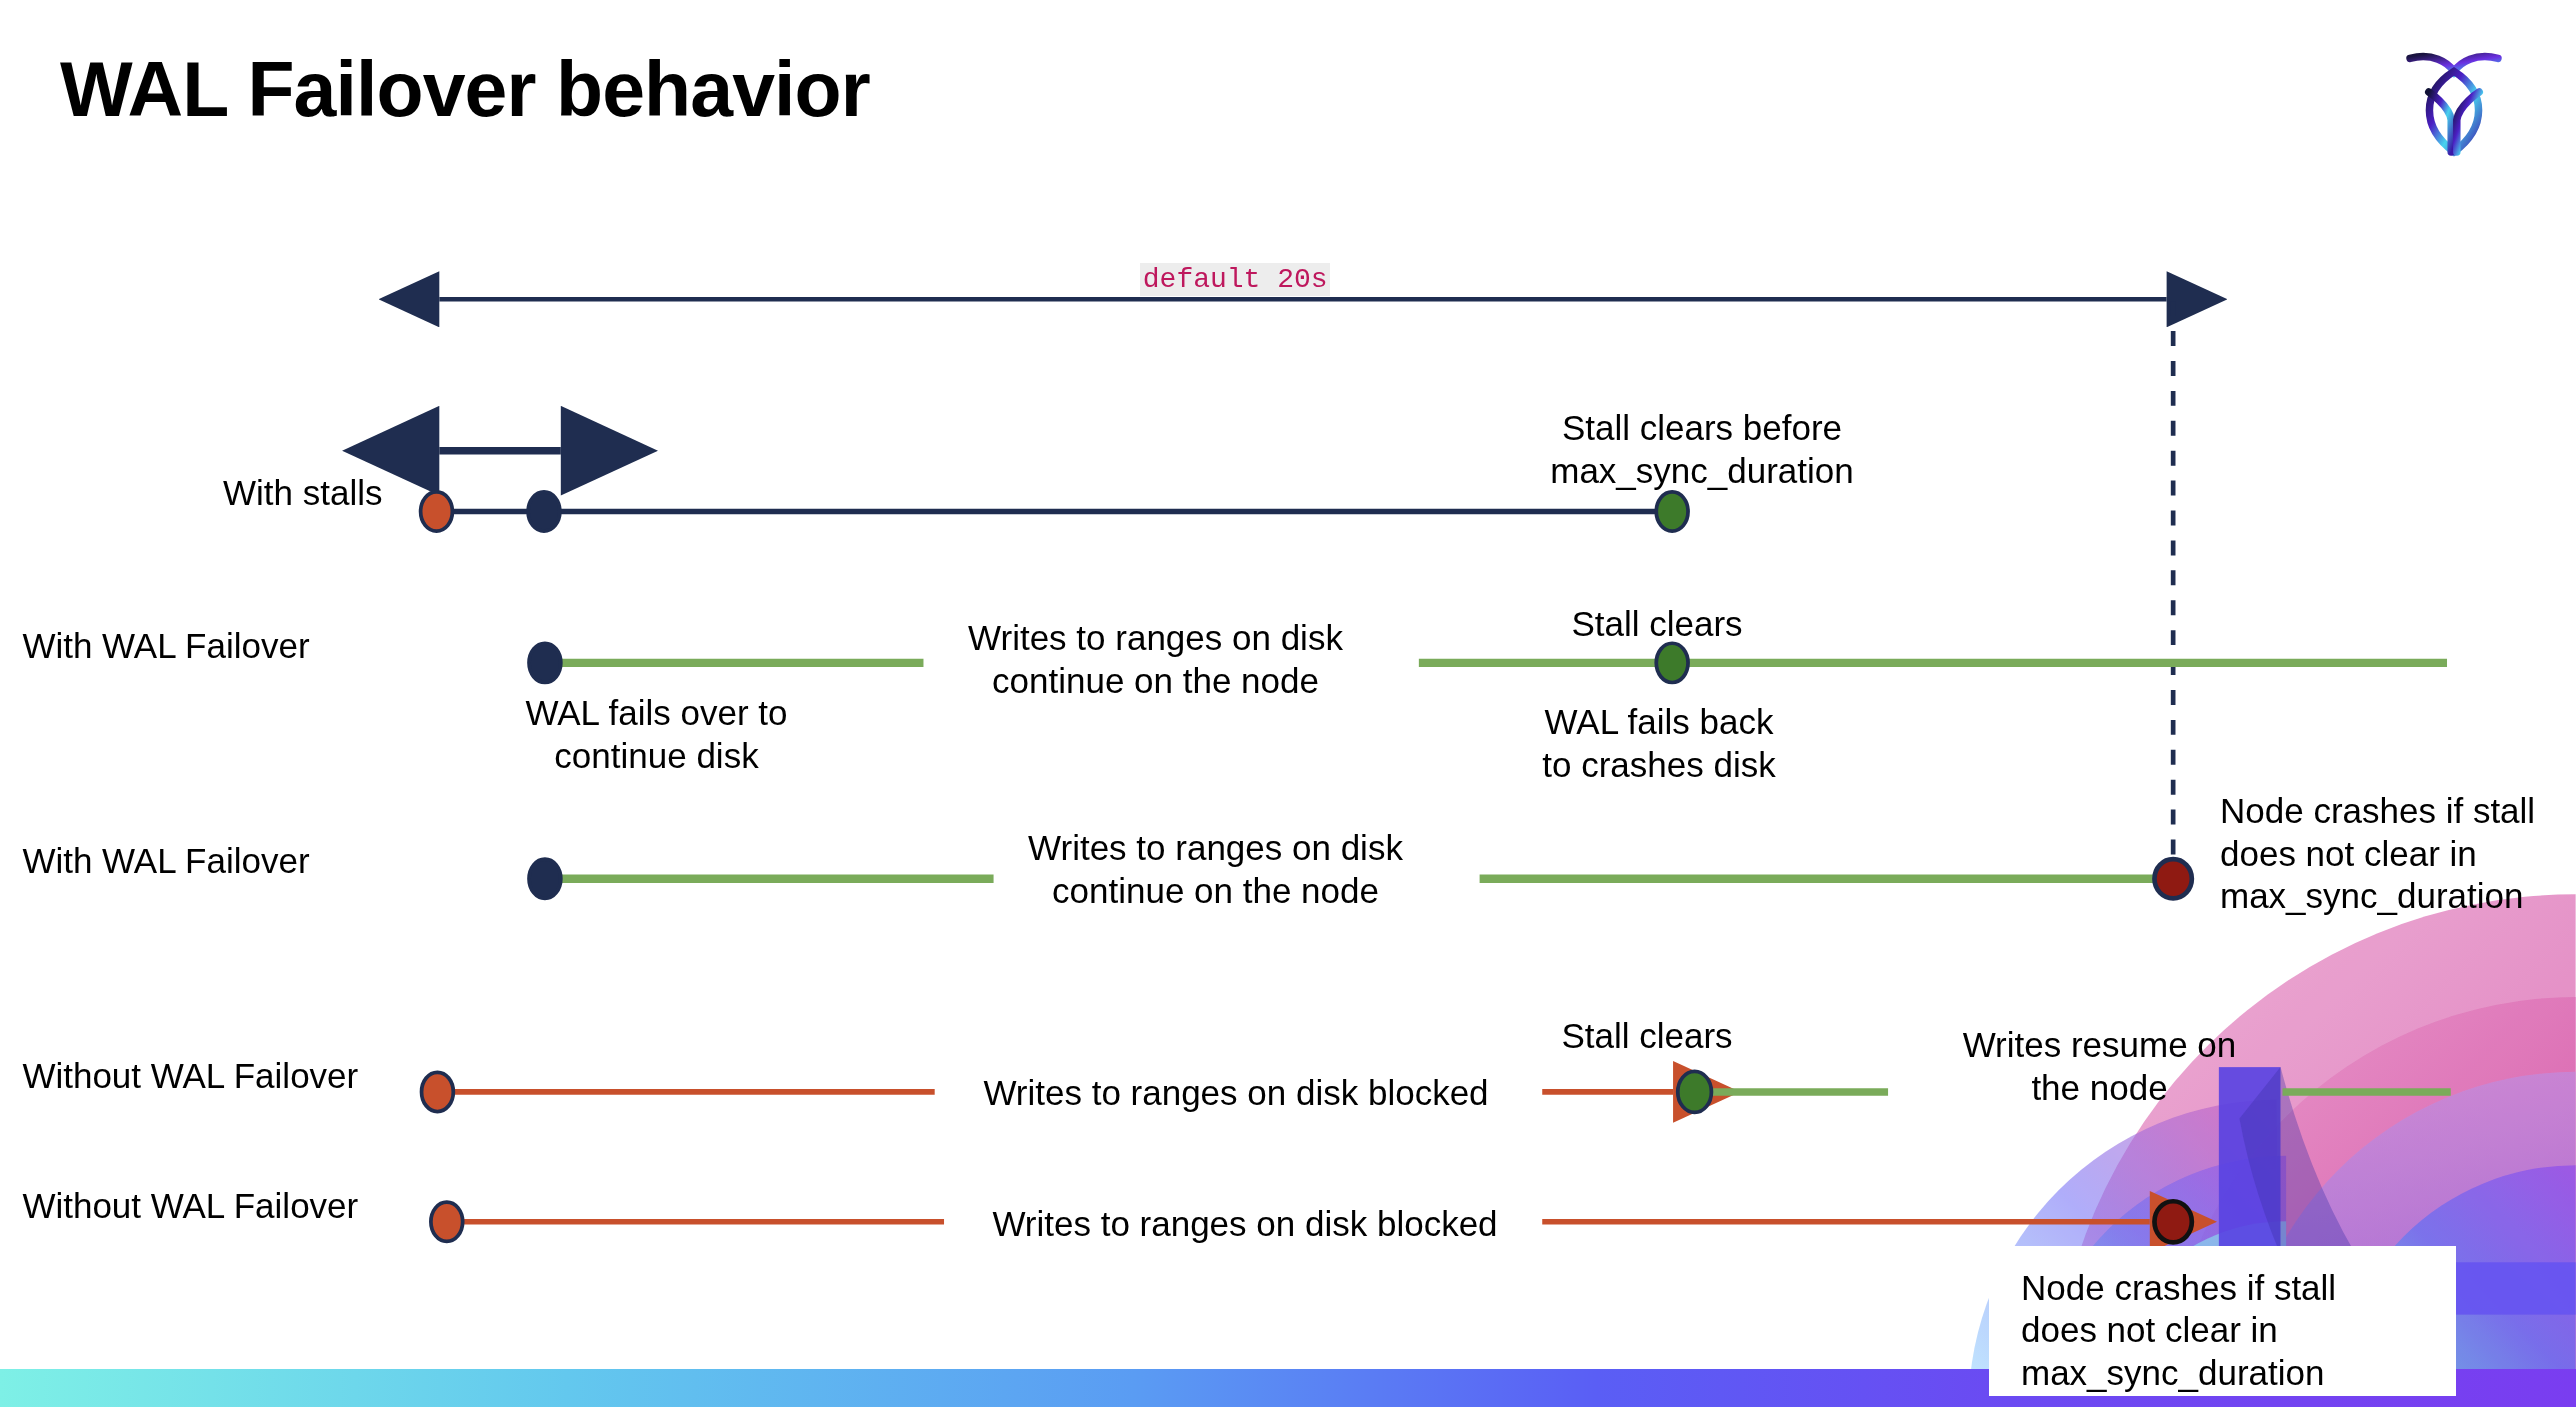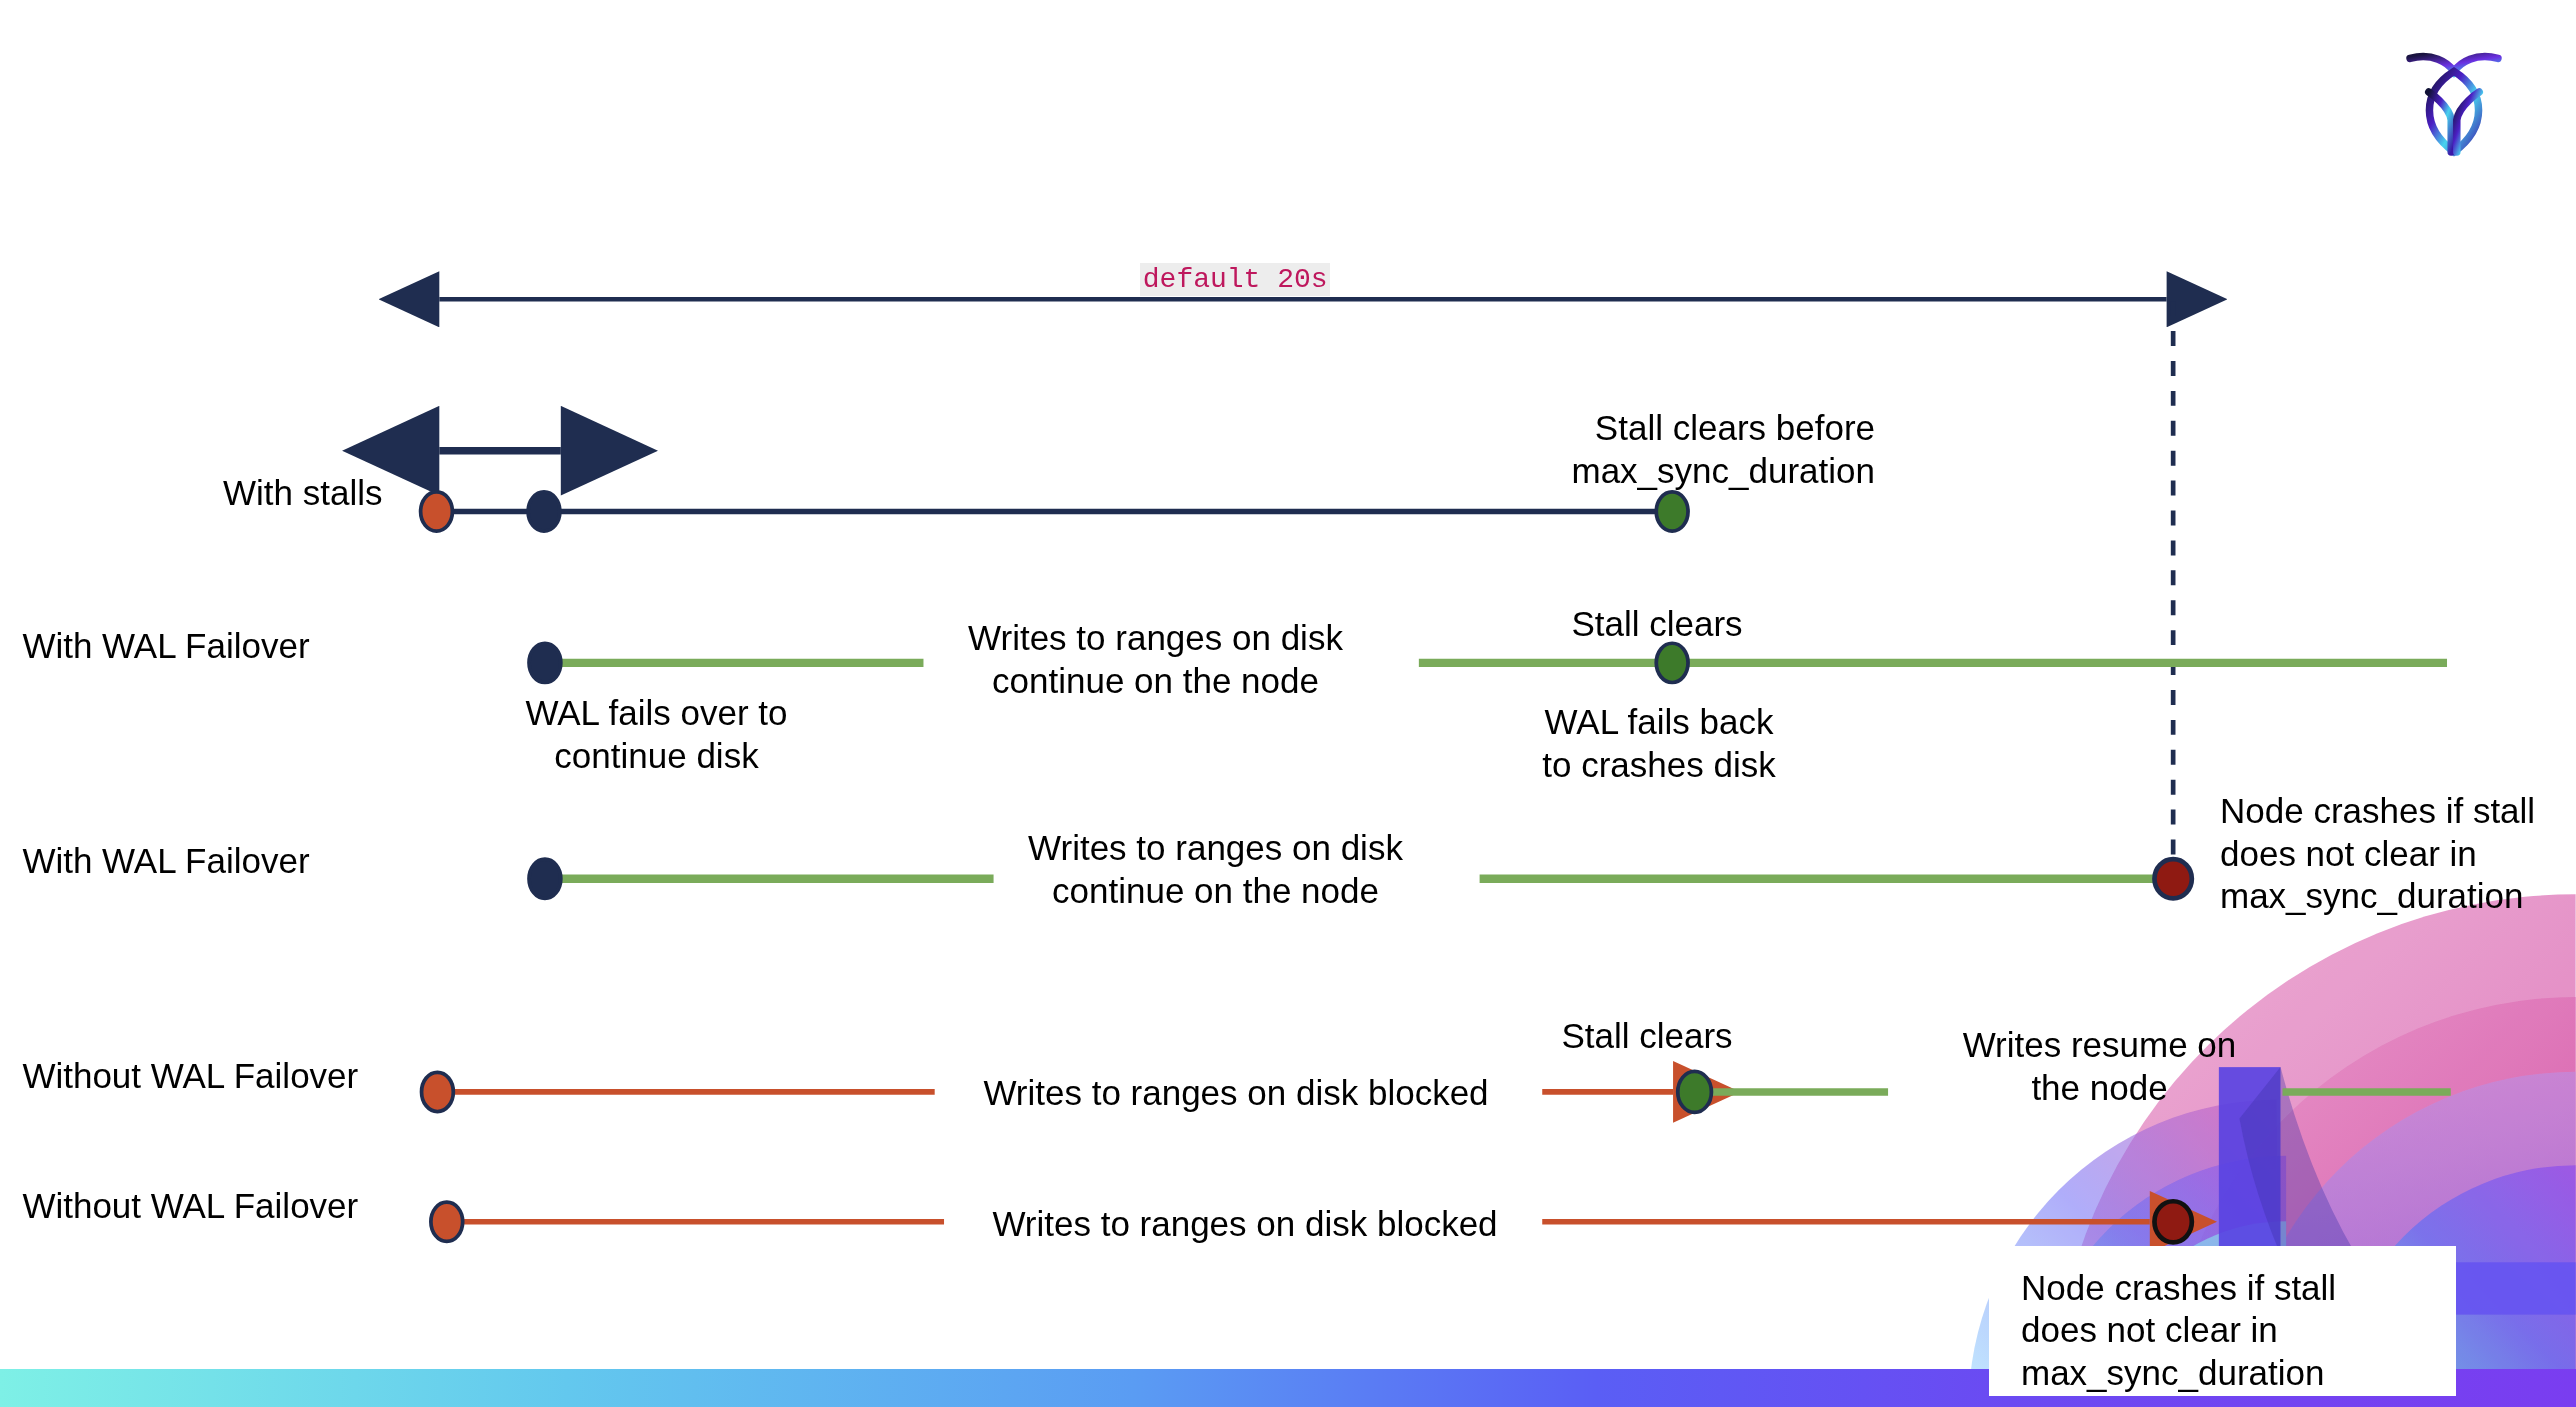--- a/index.html
+++ b/index.html
@@ -77,20 +77,21 @@
       <path d="M470 560 A200 200 0 0 1 670 360 L670 560 Z" fill="#7fe6ef" opacity="0.6"></path>
       <path d="M530 560 A140 140 0 0 1 670 420 L670 560 Z" fill="#a8e9f7" opacity="0.55"></path>
       <rect x="598" y="195" width="66" height="365" fill="#4a33e0" opacity="0.9"></rect>
       <rect x="598" y="404" width="382" height="56" fill="#5a46ef" opacity="0.9"></rect>
       <path d="M664 195 Q700 330 760 420 L700 470 Q640 360 620 250 Z" fill="#2a1d9e" opacity="0.35"></path>
     </g>
   </svg>
 
   <div class="bottombar"></div>
 
+  <div class="title">WAL Failover behavior</div>
 
   <svg class="logo" viewBox="0 0 130 140">
     <defs>
       <linearGradient id="lg" x1="0" y1="0" x2="1" y2="1">
         <stop offset="0" stop-color="#101135"></stop>
         <stop offset="0.35" stop-color="#4b1fc4"></stop>
         <stop offset="0.6" stop-color="#48d3ef"></stop>
         <stop offset="1" stop-color="#3a18a8"></stop>
       </linearGradient>
       <linearGradient id="lg2" x1="0" y1="0" x2="1" y2="1">
@@ -176,21 +177,21 @@
   <div class="lbl" style="left:223px;top:493px;transform:translateY(-50%);">With stalls</div>
 
   <div class="lbl" style="left:22.4px;top:646px;transform:translateY(-50%);">With WAL Failover</div>
 
   <div class="lbl" style="left:22.4px;top:861px;transform:translateY(-50%);">With WAL Failover</div>
 
   <div class="lbl" style="left:22.4px;top:1076px;transform:translateY(-50%);">Without WAL Failover</div>
 
   <div class="lbl" style="left:22.4px;top:1206px;transform:translateY(-50%);">Without WAL Failover</div>
 
-  <div class="lbl c" style="left:1529px;top:407px;width:346px;white-space:pre-line;text-align:right;">Stall clears before
+  <div class="lbl c" style="left:1529px;top:407px;width:346px;white-space:pre-line;">Stall clears before
 max_sync_duration</div>
 
   <div class="lbl c" style="left:945px;top:617px;width:421px;white-space:pre-line;">Writes to ranges on disk
 continue on the node</div>
 
   <div class="lbl c" style="left:479px;top:692px;width:355px;white-space:pre-line;">WAL fails over to
 continue disk</div>
 
   <div class="lbl c" style="left:1540px;top:603px;width:234px;">Stall clears</div>
 

